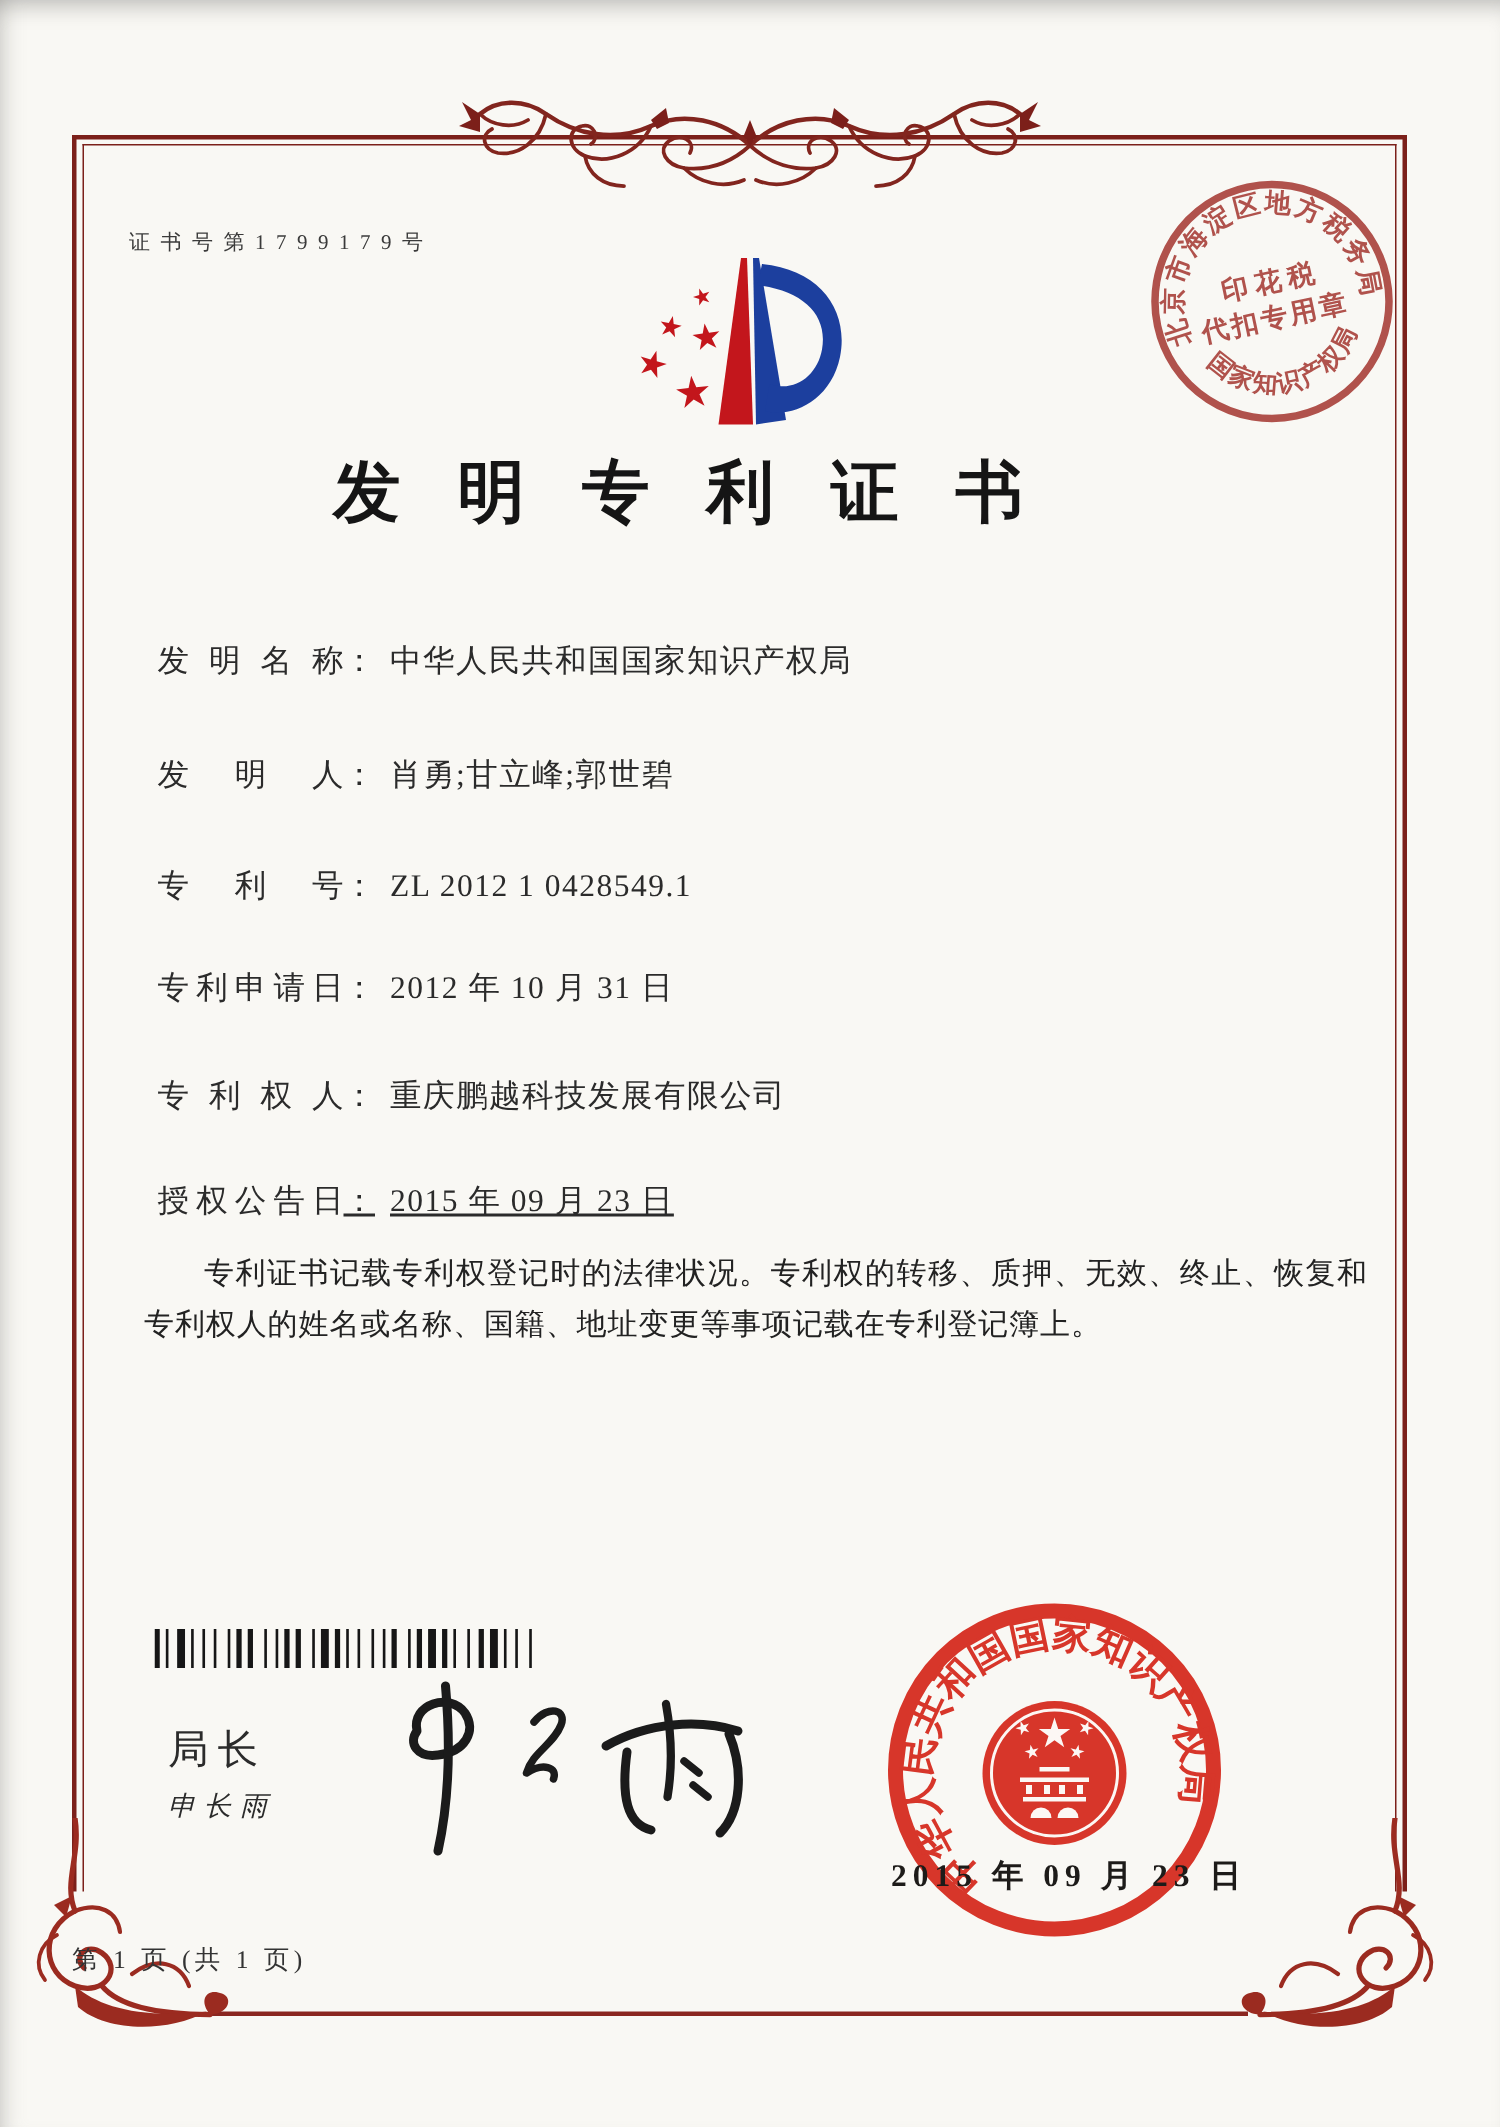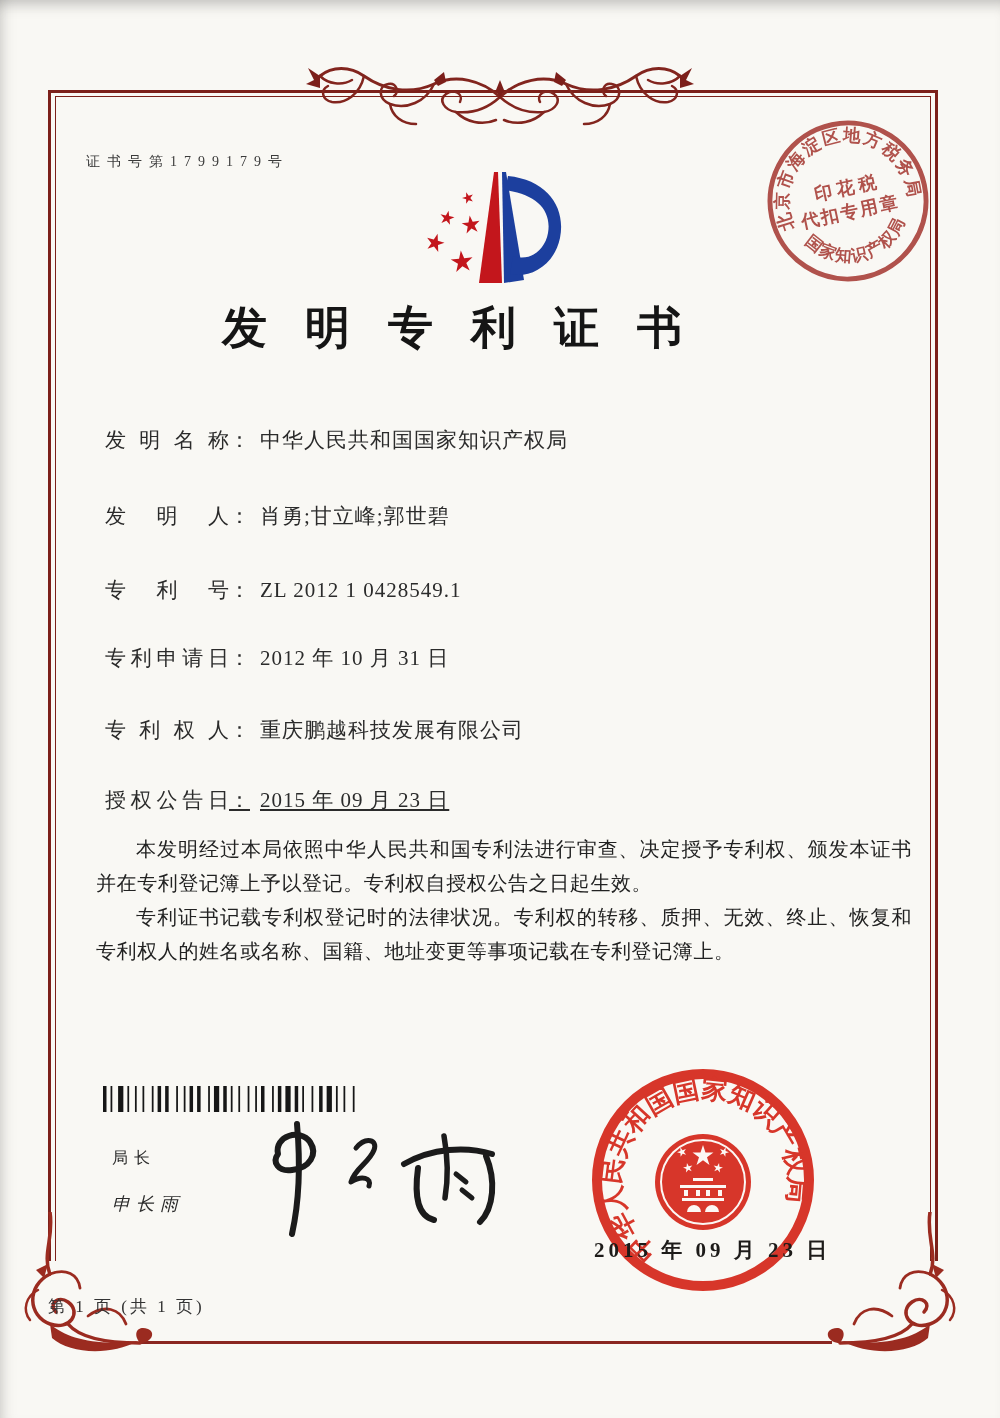--- a/index.html
+++ b/index.html
@@ -22,21 +22,21 @@
   .cert-no{position:absolute;left:86px;top:153px;font-size:14px;letter-spacing:7px;color:#3a3a3a;}
   .title{position:absolute;left:0;top:298px;width:904px;text-align:center;
     font-size:45px;font-weight:bold;letter-spacing:38px;padding-left:38px;box-sizing:border-box;color:#151515;}
   .field-row{position:absolute;left:105px;font-size:21px;white-space:nowrap;}
   .flabel{display:inline-block;width:124px;text-align:justify;text-align-last:justify;}
   .colon{margin-right:10px;}
   .fval{letter-spacing:1px;}
   .body-text{position:absolute;left:96px;top:832px;width:816px;
     font-size:20px;line-height:34px;letter-spacing:.6px;text-align:justify;color:#222;}
   .body-text p{margin:0;text-indent:2em;}
-  .signer-title{position:absolute;left:112px;top:1148px;font-size:16px;letter-spacing:6px;}
+  .signer-title{position:absolute;left:112px;top:1148px;font-size:27px;letter-spacing:6px;}
   .signer-name{position:absolute;left:112px;top:1192px;font-size:18px;letter-spacing:6px;font-style:italic;}
   .seal-date{position:absolute;left:594px;top:1236px;font-size:21px;font-weight:bold;
     letter-spacing:4px;color:#1d1b19;z-index:5;}
   .page-footer{position:absolute;left:48px;top:1295px;width:884px;
     font-size:17px;letter-spacing:3px;color:#333;}
   svg text{font-family:"Liberation Serif","DejaVu Serif",serif;}
 </style>
 </head>
 <body>
 
@@ -151,21 +151,20 @@
   <span class="flabel">专利申请日</span><span class="colon">：</span><span class="fval">2012 年 10 月 31 日</span>
 </div>
 <div class="field-row" style="top:716px;">
   <span class="flabel">专利权人</span><span class="colon">：</span><span class="fval">重庆鹏越科技发展有限公司</span>
 </div>
 <div class="field-row" style="top:786px;text-decoration:underline;">
   <span class="flabel">授权公告日</span><span class="colon">：</span><span class="fval">2015 年 09 月 23 日</span>
 </div>
 
 <div class="body-text">
-  <p>本发明经过本局依照中华人民共和国专利法进行审查、决定授予专利权、颁发本证书并在专利登记簿上予以登记。专利权自授权公告之日起生效。</p>
   <p>专利证书记载专利权登记时的法律状况。专利权的转移、质押、无效、终止、恢复和专利权人的姓名或名称、国籍、地址变更等事项记载在专利登记簿上。</p>
 </div>
 
 <svg class="ornament" style="left:103px;top:1086px;" width="270" height="26" viewBox="0 0 270 26">
   <g id="bcg" fill="#161616">
       <rect x="0" y="0" width="3.5" height="26"></rect>
       <rect x="7.550000000000001" y="0" width="1.75" height="26"></rect>
       <rect x="15.100000000000001" y="0" width="5.25" height="26"></rect>
       <rect x="24.4" y="0" width="1.75" height="26"></rect>
       <rect x="31.949999999999996" y="0" width="1.75" height="26"></rect>

